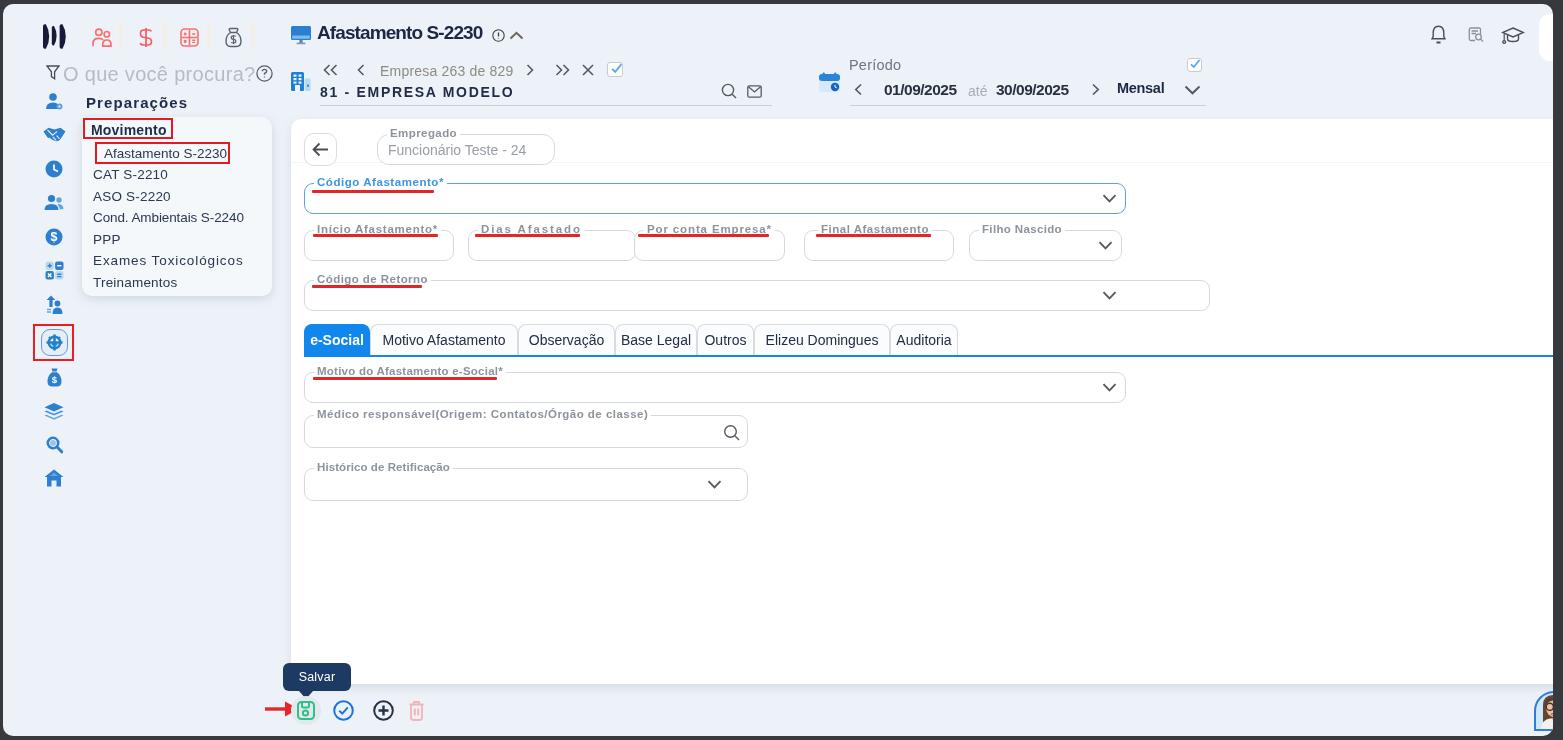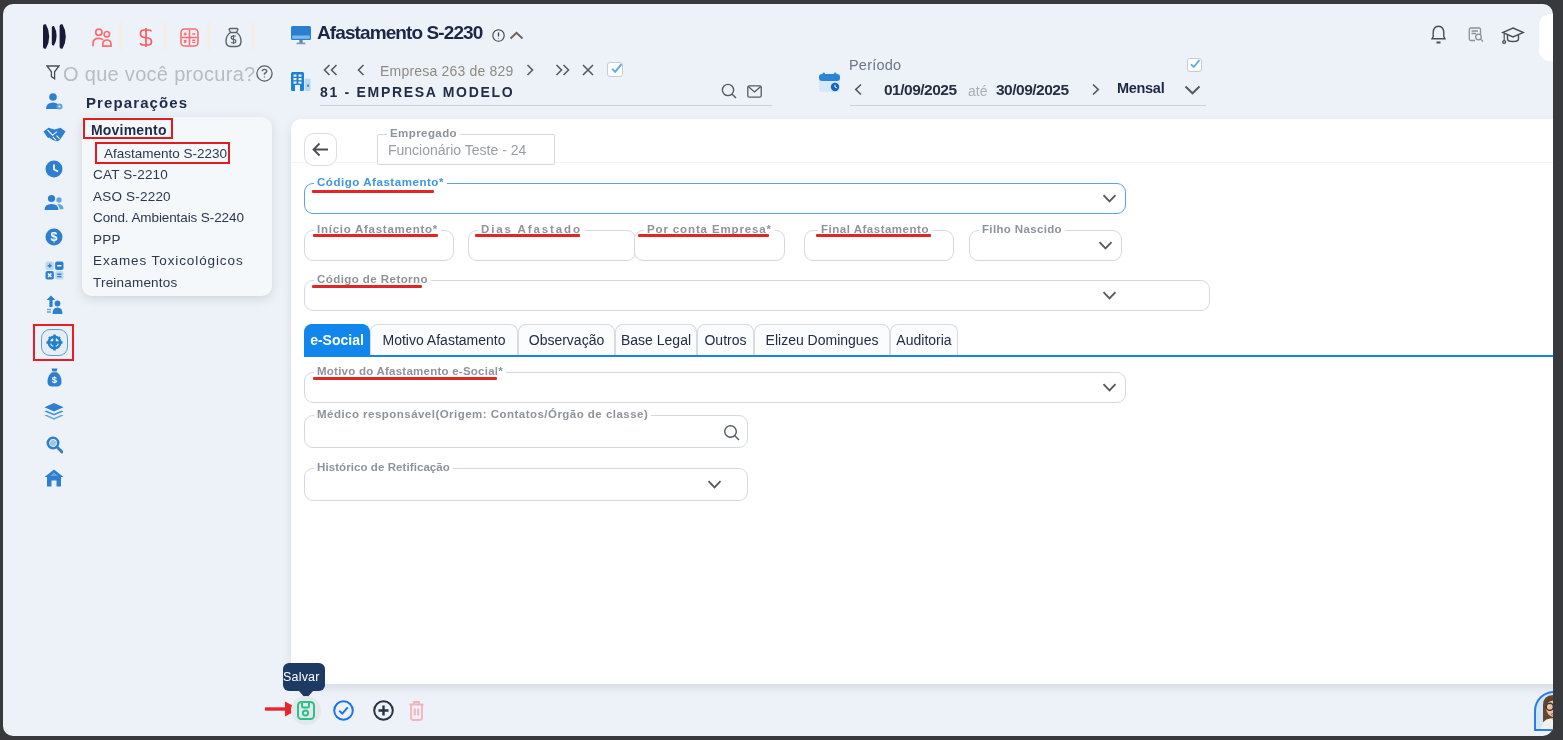--- a/index.html
+++ b/index.html
@@ -261,21 +261,21 @@
 <div class="abs" style="left:264px;top:119px;width:1284px;height:565px;background:#fff;border-radius:10px;box-shadow:0 4px 8px rgba(150,160,170,0.25)"></div>
 <div class="abs" style="left:264px;top:162px;width:1284px;height:1px;background:#f2f4f7"></div>
 
 
 <div class="abs" style="left:277px;top:133px;width:33px;height:33px;background:#fff;border:1px solid #dadde2;border-radius:10px"></div>
 <svg class="abs" style="left:285px;top:142px" width="17" height="15" viewBox="0 0 17 15" fill="none" stroke="#4a4e54" stroke-width="1.8">
   <path d="M16,7.5 L1.5,7.5 M7.5,1.5 L1.5,7.5 L7.5,13.5"></path>
 </svg>
 
 
-<div class="fld" style="left:350px;top:134px;width:178px;height:31px;border-radius:2px">
+<div class="fld" style="left:350px;top:134px;width:178px;height:31px;border-radius:12px">
   <div class="lbl" style="letter-spacing:0.42px">Empregado</div>
   <div style="position:absolute;left:10px;top:7px;font-size:14px;color:#989da6;letter-spacing:0px">Funcionário Teste - 24</div>
 </div>
 
 
 <div class="fld" style="left:277px;top:183px;width:822px;height:31px;border:1.5px solid #57a4ea;border-radius:9px">
   <div class="lbl" style="color:#3d96e0;letter-spacing:0.55px">Código Afastamento*</div>
   <svg class="chev" style="left:797px;top:10px" width="15" height="9" viewBox="0 0 15 9" fill="none" stroke="#555a61" stroke-width="1.9">
           <path d="M1.5,1.2 L7.5,7.3 L13.5,1.2"></path>
         </svg>
@@ -345,21 +345,21 @@
 
 
 <div class="fld" style="left:277px;top:468px;width:444px;height:33px">
   <div class="lbl" style="letter-spacing:0.08px">Histórico de Retificação</div>
   <svg class="chev" style="left:402px;top:11px" width="15" height="9" viewBox="0 0 15 9" fill="none" stroke="#555a61" stroke-width="1.9">
           <path d="M1.5,1.2 L7.5,7.3 L13.5,1.2"></path>
         </svg>
 </div>
 
 
-<div class="abs" style="left:256px;top:663px;width:42px;height:28px;background:#1d3a63;border-radius:6px;color:#fff;font-size:12.5px;text-align:left;line-height:28px;letter-spacing:0.2px">Salvar</div>
+<div class="abs" style="left:256px;top:663px;width:68px;height:28px;background:#1d3a63;border-radius:6px;color:#fff;font-size:12.5px;text-align:center;line-height:28px;letter-spacing:0.2px">Salvar</div>
 <div class="abs" style="left:272px;top:691px;width:0;height:0;border-left:7px solid transparent;border-right:7px solid transparent;border-top:8px solid #1d3a63"></div>
 <svg class="abs" style="left:238px;top:699px" width="34" height="20" viewBox="0 0 34 20">
   <path d="M0,8.3 L21,8.3 L21,11.7 L0,11.7 Z" fill="#e8252d"></path>
   <path d="M20,2.5 L34,10 L20,17.5 Z" fill="#e8252d"></path>
 </svg>
 <div class="abs" style="left:264px;top:696px;width:30px;height:29px;background:#e4e7eb;border-radius:50%"></div>
 <svg class="abs" style="left:270px;top:701px" width="18" height="19" viewBox="0 0 18 19" fill="none" stroke="#2ec089" stroke-width="2">
   <rect x="1" y="1" width="16" height="17" rx="3.5"></rect>
   <path d="M5,1.2 L5,5 Q5,6.5 6.5,6.5 L10.5,6.5 Q12,6.5 12,5 L12,1.2"></path>
   <circle cx="8.5" cy="12" r="2.6"></circle>

